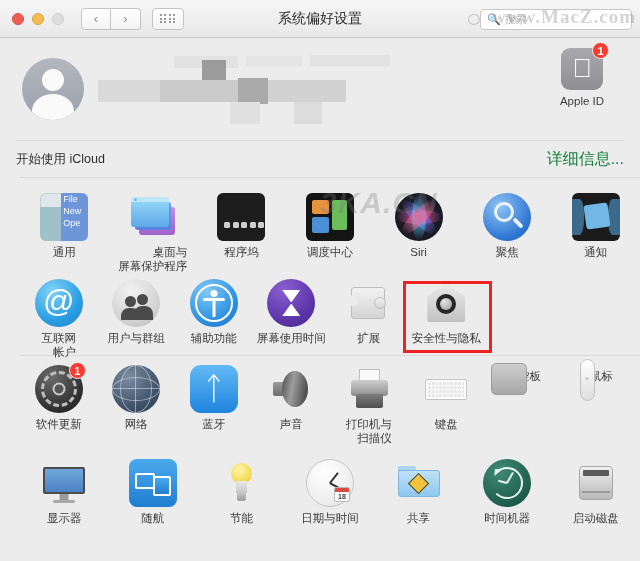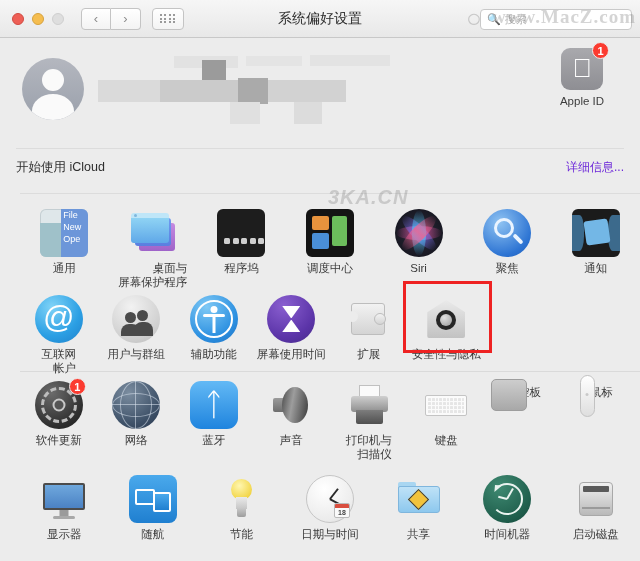--- a/index.html
+++ b/index.html
@@ -62,21 +62,21 @@
 
   
   .wm {
     position: absolute; pointer-events: none;
     color: rgba(130,130,130,.34); font-weight: bold;
     white-space: nowrap; letter-spacing: 1px;
   }
   .wm-macz { right: 4px; top: 6px; font-size: 19px; font-family: "Liberation Serif", serif; }
   .wm-macz-o { left: 466px; top: 4px; font-size: 26px; color: rgba(150,150,150,.45); font-family: "Liberation Serif", serif; }
   .wm-3ka {
-    left: 328px; top: 186px; font-size: 20px; font-style: italic;
+    left: 320px; top: 186px; font-size: 30px; font-style: italic;
     color: rgba(120,120,120,.30); font-family: "Liberation Sans", sans-serif;
   }
 
   
   .account { position: relative; height: 102px; display: flex; align-items: center; background: #ececec; }
   .avatar {
     margin-left: 22px; width: 62px; height: 62px; border-radius: 50%;
     background: linear-gradient(#b4b7bf, #9aa0ab); position: relative; overflow: hidden; flex: none;
   }
   .avatar .head { position: absolute; left: 50%; top: 11px; transform: translateX(-50%);
@@ -98,26 +98,26 @@
     position: absolute; width: 17px; height: 17px; border-radius: 50%;
     background: #fb3b30; color: #fff; font-size: 11px; font-weight: bold;
     display: flex; align-items: center; justify-content: center;
     border: 1.5px solid #ececec;
   }
   .aid-icon .badge { right: -6px; top: -6px; }
   .aid-label { margin-top: 5px; font-size: 11.5px; color: #3d3d3d; }
 
   
   .icloud-row {
-    position: relative; height: 37px; margin: 8px 16px;
+    position: relative; height: 37px; margin: 0 16px;
     border-top: 1px solid #dcdcdc;
     display: flex; align-items: center; justify-content: space-between;
   }
   .icloud-label { font-size: 12.5px; color: #2e2e2e; }
-  .icloud-link { font-size: 12px; color: #6d28d9; }
+  .icloud-link { font-size: 16px; color: #15803d; }
 
   
   .grid-wrap { border-top: 1px solid #dcdcdc; padding-top: 6px; margin-left: 20px; }
   .row { display: flex; height: 86px; }
   .row.tall { height: 94px; }
   .row.divider { border-bottom: 1px solid #dadada; }
   .cell {
     flex: 1; display: flex; flex-direction: column; align-items: center;
     padding-top: 9px; position: relative;
   }

